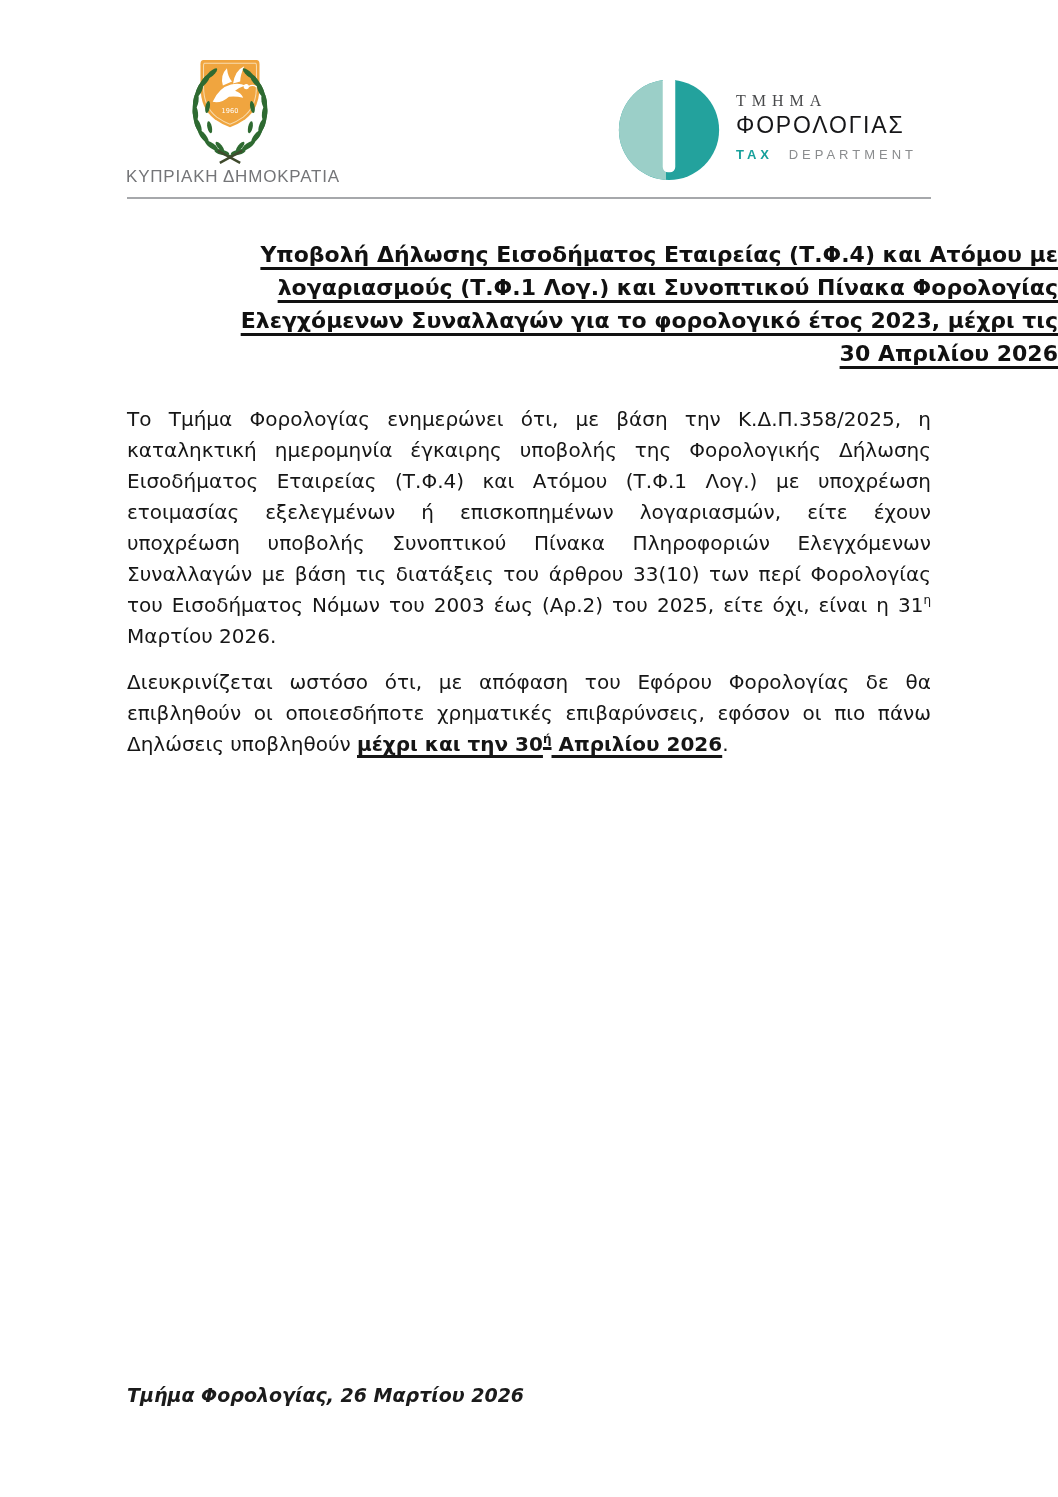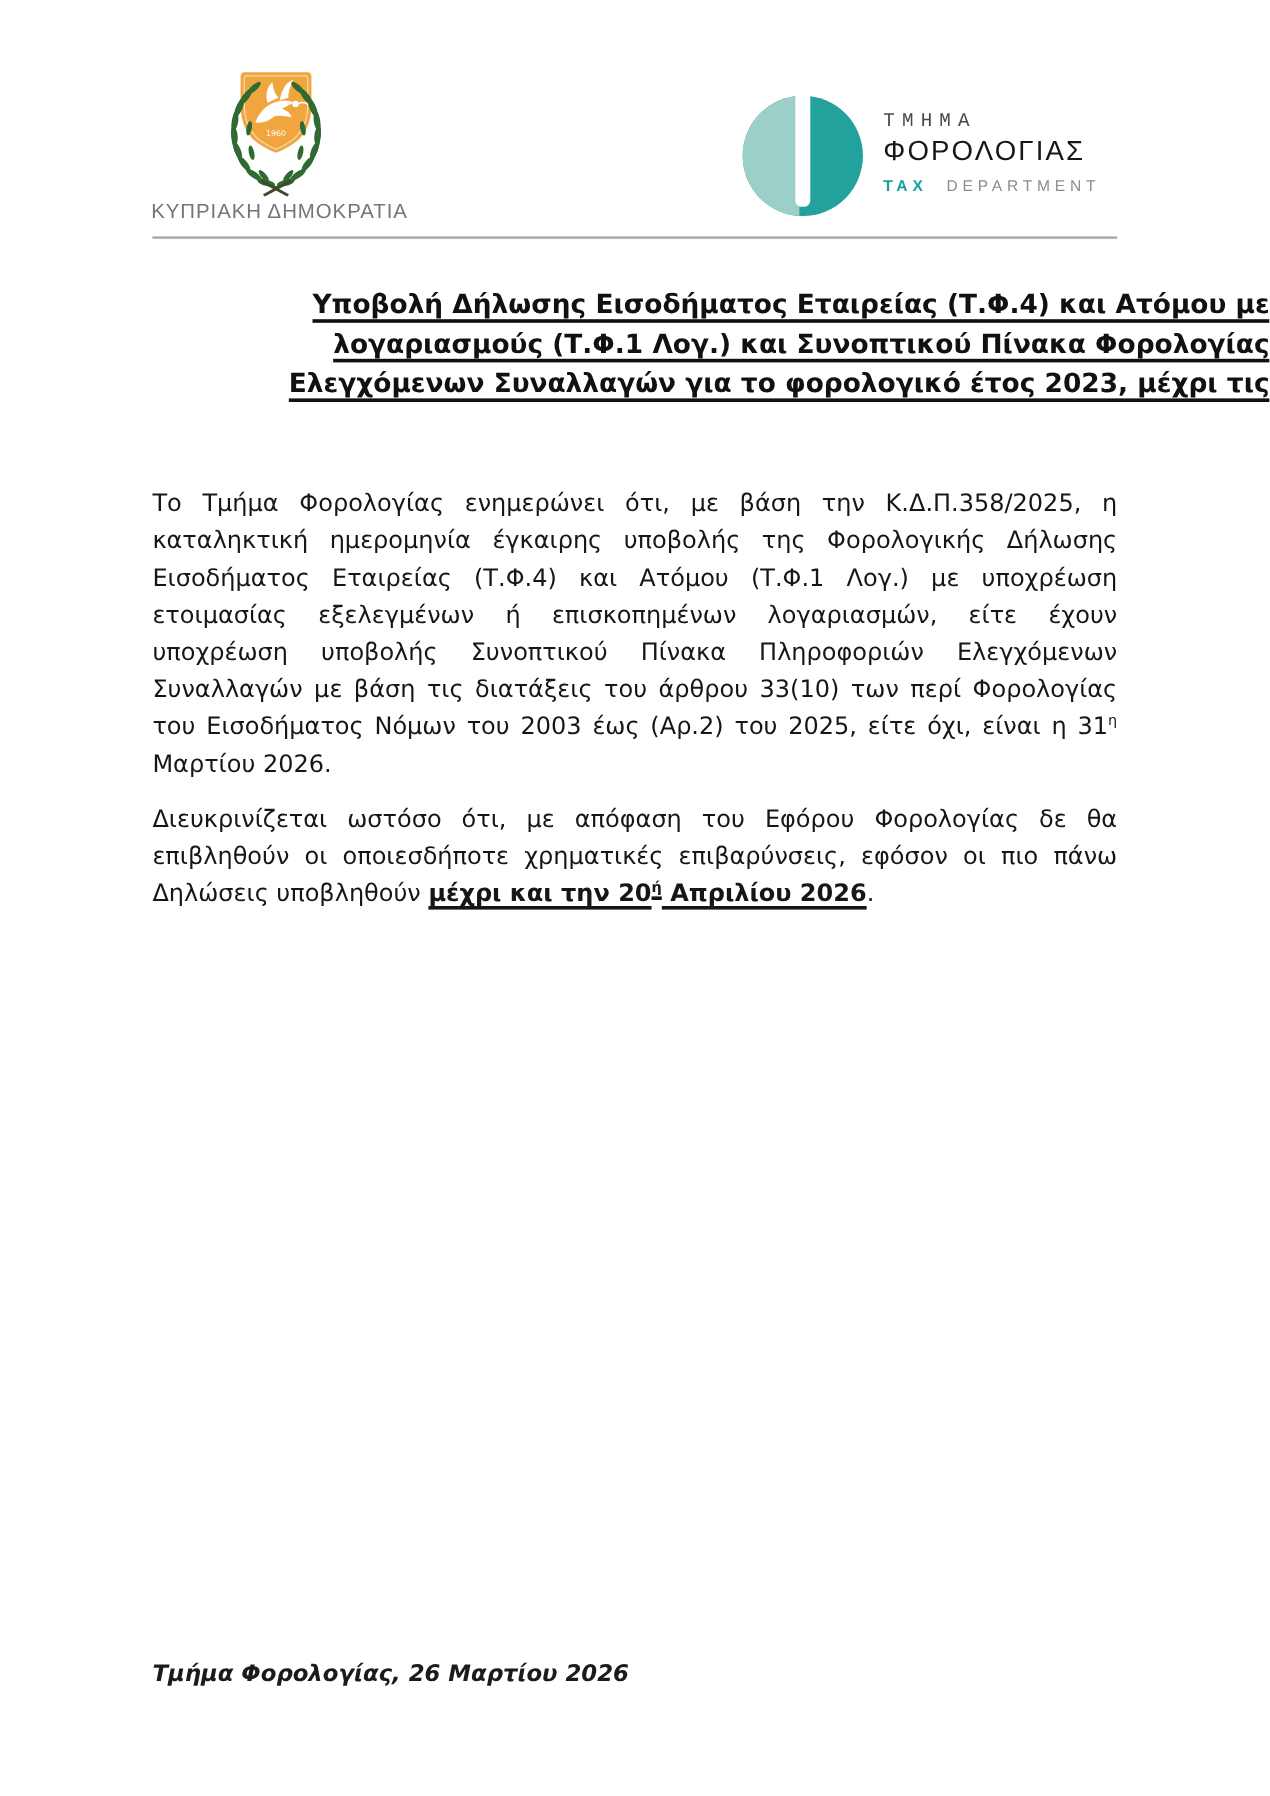--- a/index.html
+++ b/index.html
@@ -24,21 +24,21 @@
     color: #747578;
     font-family: "Liberation Sans", sans-serif;
     white-space: nowrap;
   }
 
   .taxlogo-block { position: absolute; left: 616px; top: 70px; width: 330px; height: 120px; }
   .taxlogo-block svg { position: absolute; left: 0; top: 0; }
   .taxlogo-text { position: absolute; left: 120px; top: 22px; white-space: nowrap; }
   .taxlogo-line1 {
     font-size: 16px; letter-spacing: 6px; color: #48494b;
-    font-family: Liberation Mono, monospace;
+    font-family: Liberation Serif, serif;
   }
   .taxlogo-line2 {
     font-size: 23px; font-weight: normal; letter-spacing: 1.8px; color: #161618;
     margin-top: 2px;
     font-family: "Liberation Sans", sans-serif;
   }
   .taxlogo-line3 { margin-top: 8px; font-size: 13px; letter-spacing: 4px;
     font-family: "Liberation Sans", sans-serif; }
   .taxlogo-line3 .tax { font-weight: bold; color: #17a09b; }
   .taxlogo-line3 .dept { color: #8a8c8e; margin-left: 8px; }
@@ -162,23 +162,24 @@
       </div>
     </div>
   </div>
 
   <div class="header-rule"></div>
 
   <div class="doc-title">
     <div class="line"><span>Υποβολή Δήλωσης Εισοδήματος Εταιρείας (Τ.Φ.4) και Ατόμου με</span></div>
     <div class="line"><span>λογαριασμούς (Τ.Φ.1 Λογ.) και Συνοπτικού Πίνακα Φορολογίας</span></div>
     <div class="line"><span>Ελεγχόμενων Συναλλαγών για το φορολογικό έτος 2023, μέχρι τις</span></div>
+    <div class="line"><span>30 Απριλίου 2026</span></div>
   </div>
 
   <div class="doc-body">
     <p><span>Το Τμήμα Φορολογίας ενημερώνει ότι, με βάση την Κ.Δ.Π.358/2025, η καταληκτική ημερομηνία έγκαιρης υποβολής της Φορολογικής Δήλωσης Εισοδήματος Εταιρείας (Τ.Φ.4) και Ατόμου (Τ.Φ.1 Λογ.) με υποχρέωση ετοιμασίας εξελεγμένων ή επισκοπημένων λογαριασμών, είτε έχουν υποχρέωση υποβολής Συνοπτικού Πίνακα Πληροφοριών Ελεγχόμενων Συναλλαγών με βάση τις διατάξεις του άρθρου 33(10) των περί Φορολογίας του Εισοδήματος Νόμων του 2003 έως (Αρ.2) του 2025, είτε όχι, είναι η 31</span><sup>η</sup><span> Μαρτίου 2026.</span></p>
 
-    <p><span>Διευκρινίζεται ωστόσο ότι, με απόφαση του Εφόρου Φορολογίας δε θα επιβληθούν οι οποιεσδήποτε χρηματικές επιβαρύνσεις, εφόσον οι πιο πάνω Δηλώσεις υποβληθούν </span><span class="hl">μέχρι και την 20</span><sup class="hl">ή</sup><span class="hl"> Απριλίου 2026</span><span>.</span></p>
+    <p><span>Διευκρινίζεται ωστόσο ότι, με απόφαση του Εφόρου Φορολογίας δε θα επιβληθούν οι οποιεσδήποτε χρηματικές επιβαρύνσεις, εφόσον οι πιο πάνω Δηλώσεις υποβληθούν </span><span class="hl">μέχρι και την 30</span><sup class="hl">ή</sup><span class="hl"> Απριλίου 2026</span><span>.</span></p>
   </div>
 
   <div class="doc-footer">Τμήμα Φορολογίας, 26 Μαρτίου 2026</div>
 
 </div>
 
 </body></html>

